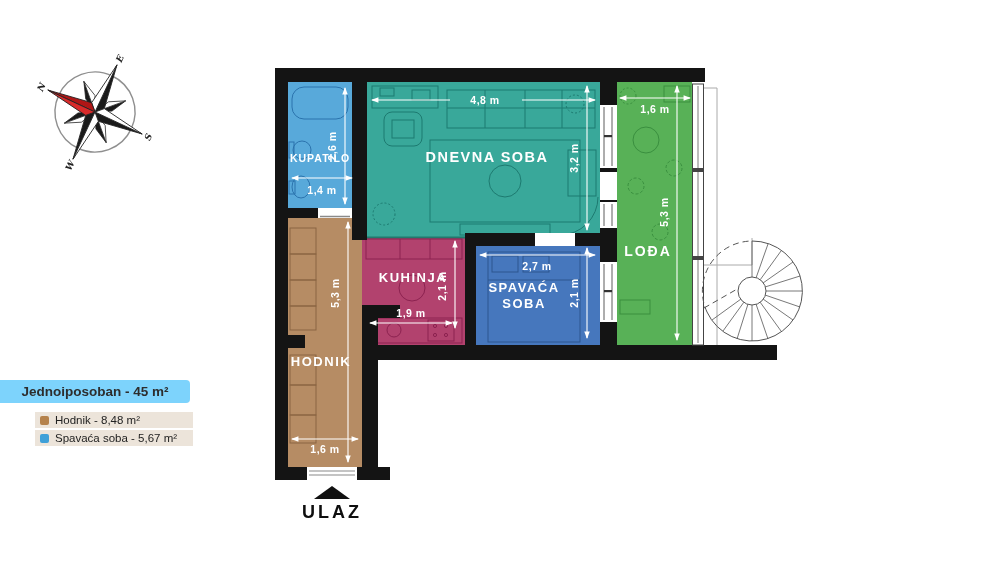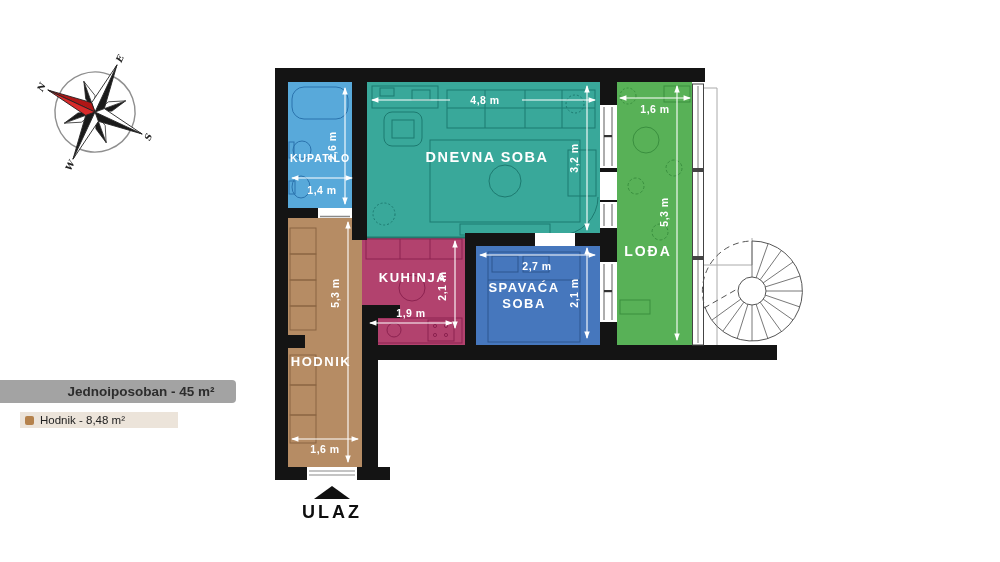--- a/index.html
+++ b/index.html
@@ -4,21 +4,21 @@
 <style>
   html,body{margin:0;padding:0;background:#ffffff;}
   body{width:1000px;height:562px;position:relative;overflow:hidden;
        font-family:"Liberation Sans", sans-serif;}
   .stage{position:absolute;inset:0;background:#fff;}
 
   
   .legend{position:absolute;left:0;top:380px;width:200px;}
   .legend-title{background:#c39873;color:#2d2d2d;font-size:13.5px;font-weight:bold;
     width:190px;padding:4px 0;text-align:center;border-radius:0 4px 4px 0;}
-  .legend-items{margin-left:20px;margin-top:9px;}
+  .legend-items{margin-left:35px;margin-top:9px;}
   .legend-item{display:flex;align-items:center;gap:6px;background:#ece4da;
     width:148px;padding:2px 5px;margin-bottom:2px;}
   .swatch{width:9px;height:9px;border-radius:2px;flex:0 0 auto;}
   .legend-label{font-size:11.5px;color:#222;}
 
   
   .room-label{fill:#ffffff;font-family:"Liberation Sans",sans-serif;font-weight:bold;}
   .dim-label{fill:#ffffff;font-family:"Liberation Sans",sans-serif;font-weight:bold;
              font-size:10.5px;letter-spacing:.5px;}
   .ulaz-label{fill:#0e0e0e;font-family:"Liberation Sans",sans-serif;font-weight:bold;
@@ -60,25 +60,29 @@
           <polygon points="62,10 55,55 62,62" fill="#d92b2b"></polygon>
       </g>
       <text class="compass-letter" x="62" y="6" text-anchor="middle">N</text>
       <text class="compass-letter" x="121" y="65" text-anchor="middle">E</text>
       <text class="compass-letter" x="62" y="124" text-anchor="middle">S</text>
       <text class="compass-letter" x="3" y="65" text-anchor="middle">W</text>
     </g>
   </svg>
 
   <div class="legend">
-    <div class="legend-title" style="background-color: #a3a3a3; padding-left: 46px;">Jednoiposoban - 45 m²</div>
+    <div class="legend-title" style="background-color: #7dd3fc;">Jednoiposoban - 45 m²</div>
     <div class="legend-items">
       <div class="legend-item">
         <span class="swatch" style="background-color: rgb(181, 130, 76);"></span>
         <span class="legend-label">Hodnik - 8,48 m²</span>
+      </div>
+      <div class="legend-item">
+        <span class="swatch" style="background-color: rgb(63, 160, 216);"></span>
+        <span class="legend-label">Spavaća soba - 5,67 m²</span>
       </div>
     </div>
   </div>
 
   <svg style="position:absolute;left:260px;top:40px" width="580" height="505" viewBox="260 40 580 505">
     <defs>
       <marker id="aw" viewBox="0 0 8 6" refX="7" refY="3" markerWidth="7" markerHeight="5" orient="auto-start-reverse">
           <path d="M0,0 L8,3 L0,6 Z" fill="#fff"></path>
         </marker>
     </defs>

